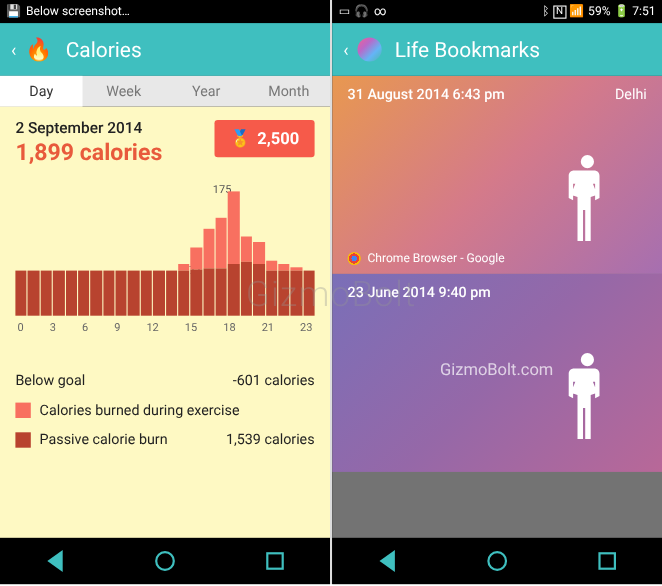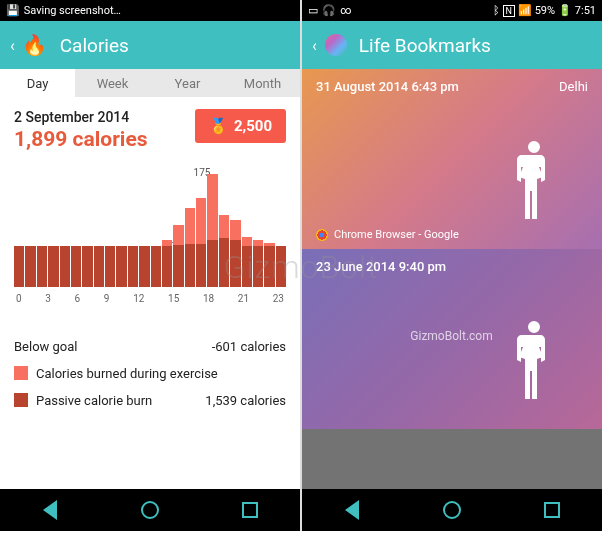--- a/index.html
+++ b/index.html
@@ -9,21 +9,21 @@
 .statusbar{height:21px;background:#000;color:#fff;display:flex;align-items:center;padding:0 6px;font-size:11px}
 .sb-left{flex:1;display:flex;align-items:center;gap:4px}
 .sb-right{display:flex;align-items:center;gap:3px}
 .header{height:48px;background:#3fbfbf;display:flex;align-items:center;padding:0 10px;gap:12px;color:#fff;font-size:19px}
 .flame-icon{color:#e85a3c;font-size:20px}
 .globe-icon{width:22px;height:22px;border-radius:50%;background:linear-gradient(135deg,#f06292,#ba68c8,#64b5f6,#4db6ac);display:inline-block}
 .chevron{color:#fff;font-size:16px;margin-right:-4px}
 .tabs{display:flex;height:28px;background:#e8e8e8}
 .tab{flex:1;display:flex;align-items:center;justify-content:center;font-size:13px;color:#777;cursor:pointer}
 .tab.active{background:#fff;color:#333}
-.content{flex:1;background:#ffffff;padding:12px 14px;overflow:hidden}
+.content{flex:1;background:#fef9c3;padding:12px 14px;overflow:hidden}
 .date-row{display:flex;justify-content:space-between;align-items:flex-start;margin-bottom:6px}
 .date-label{font-size:14px;color:#222;font-weight:500}
 .cal-value{font-size:21px;color:#e85a3c;font-weight:bold;margin-top:2px}
 .goal-badge{background:#f65a4a;color:#fff;padding:8px 14px;border-radius:3px;display:flex;align-items:center;gap:6px;font-size:15px;font-weight:bold}
 .chart{height:150px;margin:18px 0 8px;position:relative}
 .chart-area{height:118px;display:flex;align-items:flex-end;gap:1px;position:relative}
 .bar-group{flex:1;display:flex;flex-direction:column;justify-content:flex-end;height:100%;position:relative}
 .bar-ex{background:#f87060;width:100%}
 .bar-pa{background:#b8432f;width:100%}
 .peak-label{position:absolute;top:-2px;left:66%;font-size:10px;color:#555}
@@ -43,34 +43,34 @@
 .bm-card{height:180px;position:relative;padding:10px 14px;color:#fff}
 .bm1{background:linear-gradient(135deg,#e89850 0%,#d47a8a 50%,#a66fb0 100%)}
 .bm2{background:linear-gradient(135deg,#7a6fb8 0%,#9568a8 50%,#b86898 100%)}
 .bm-date{font-size:13px;font-weight:500}
 .bm-loc{position:absolute;top:10px;right:14px;font-size:13px}
 .silhouette{position:absolute;right:48px;bottom:18px;width:40px;height:90px}
 .sil-svg{fill:#fff}
 .bm-footer{position:absolute;bottom:8px;left:14px;font-size:11px;display:flex;align-items:center;gap:6px}
 .chrome-ico{width:12px;height:12px;border-radius:50%;background:radial-gradient(circle,#4285f4 30%,#ea4335 30% 55%,#fbbc05 55% 75%,#34a853 75%)}
 .watermark{position:absolute;top:50%;left:50%;transform:translate(-50%,-50%);font-size:32px;color:rgba(150,150,150,0.35);font-weight:300;pointer-events:none;letter-spacing:1px}
-.watermark2{position:absolute;top:63%;left:75%;transform:translate(-50%,-50%);font-size:12px;color:rgba(255,255,255,0.7);pointer-events:none}
+.watermark2{position:absolute;top:63%;left:75%;transform:translate(-50%,-50%);font-size:15px;color:rgba(255,255,255,0.7);pointer-events:none}
 .stat-row.legend-row{align-items:center}
 .legend-text{display:flex;align-items:flex-start}
 </style>
 </head>
 <body>
 
 <div class="container">
 
 <div class="phone">
   <div class="statusbar">
     <div class="sb-left">
       <span>💾</span>
-      <span>Saving screenshot…</span>
+      <span>Below screenshot…</span>
     </div>
   </div>
   <div class="header">
     <span class="chevron">‹</span>
     <span class="flame-icon">🔥</span>
     <span>Calories</span>
   </div>
   <div class="tabs">
     <div class="tab active">Day</div>
     <div class="tab">Week</div>

